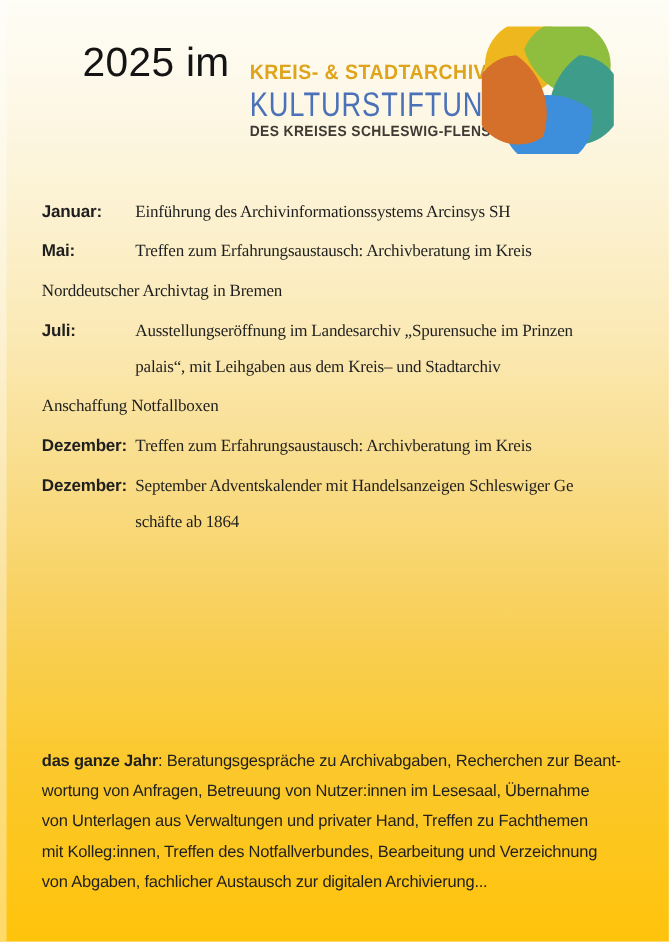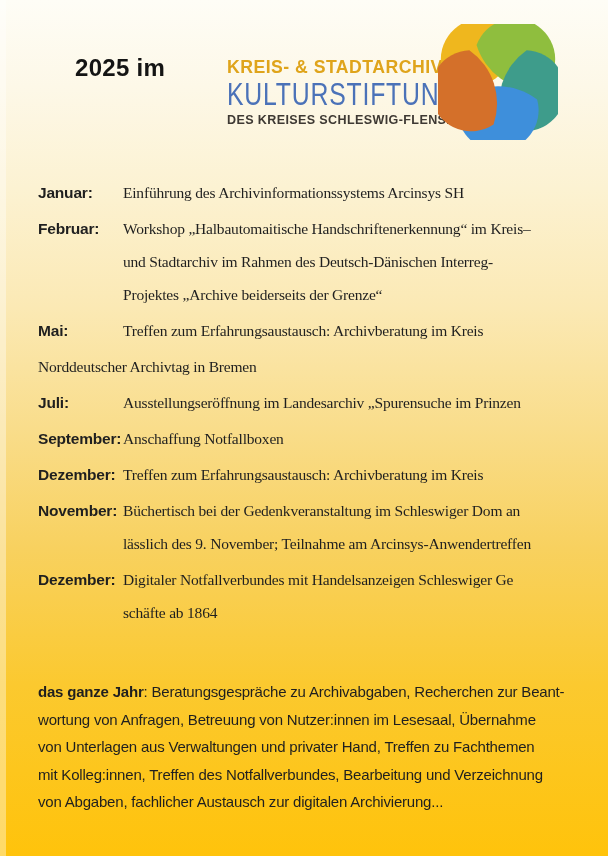--- a/index.html
+++ b/index.html
@@ -13,22 +13,22 @@
       #f9dd8b 50%, #f8d15f 64%, #fbc92f 80%, #ffc30b 100%);
     font-family: "Liberation Sans", sans-serif;
     color: #1f1f1f;
   }
   .edge-highlight {
     position: absolute; left: 0; top: 0; bottom: 0; width: 6px;
     background: rgba(255,255,255,0.38);
   }
   
   .year-title {
-    position: absolute; left: 75px; top: 54px;
-    font-size: 24px; font-weight: bold; color: #141414;
+    position: absolute; left: 75px; top: 36px;
+    font-size: 37px; font-weight: normal; color: #141414;
     letter-spacing: 0.3px; white-space: nowrap;
   }
   .logo-text { position: absolute; left: 202px; top: 56px; margin-left: 25px; }
   .logo-line1 {
     font-weight: bold; font-size: 19px; color: #dfa41b;
     transform: scaleX(0.93); transform-origin: left top;
     letter-spacing: 0.5px; white-space: nowrap; line-height: 22px;
   }
   .logo-line2 {
     font-size: 31px; color: #4b72b8;
@@ -93,75 +93,60 @@
 
   <div class="calendar">
 
     <div class="row">
       <div class="row-label">Januar:</div>
       <div class="row-desc">
         <div class="line">Einführung des Archivinformationssystems Arcinsys SH</div>
       </div>
     </div>
 
-    <div class="row">
-      <div class="row-label">Februar:</div>
-      <div class="row-desc">
-        <div class="line">Workshop „Halbautomaitische Handschriftenerkennung“ im Kreis–</div>
-        <div class="line">und Stadtarchiv im Rahmen des Deutsch-Dänischen Interreg-</div>
-        <div class="line">Projektes „Archive beiderseits der Grenze“</div>
-      </div>
-    </div>
 
     <div class="row">
       <div class="row-label">Mai:</div>
       <div class="row-desc">
         <div class="line">Treffen zum Erfahrungsaustausch: Archivberatung im Kreis</div>
       </div>
     </div>
 
     <div class="row">
       <div class="row-desc">
         <div class="line">Norddeutscher Archivtag in Bremen</div>
       </div>
     </div>
 
     <div class="row">
       <div class="row-label">Juli:</div>
       <div class="row-desc">
         <div class="line">Ausstellungseröffnung im Landesarchiv „Spurensuche im Prinzen</div>
+        <div class="line">palais“, mit Leihgaben aus dem Kreis– und Stadtarchiv</div>
       </div>
     </div>
 
     <div class="row">
-      <div class="row-label">September:</div>
       <div class="row-desc">
         <div class="line">Anschaffung Notfallboxen</div>
       </div>
     </div>
 
     <div class="row">
       <div class="row-label">Dezember:</div>
       <div class="row-desc">
         <div class="line">Treffen zum Erfahrungsaustausch: Archivberatung im Kreis</div>
       </div>
     </div>
 
-    <div class="row">
-      <div class="row-label">November:</div>
-      <div class="row-desc">
-        <div class="line">Büchertisch bei der Gedenkveranstaltung im Schleswiger Dom an</div>
-        <div class="line">lässlich des 9. November; Teilnahme am Arcinsys-Anwendertreffen</div>
-      </div>
-    </div>
 
     <div class="row">
       <div class="row-label">Dezember:</div>
       <div class="row-desc">
-        <div class="line">Digitaler Notfallverbundes mit Handelsanzeigen Schleswiger Ge</div>
+        <div class="line">September Adventskalender mit Handelsanzeigen Schleswiger Ge</div>
         <div class="line">schäfte ab 1864</div>
       </div>
     </div>
 
   </div>
 
   <div class="year-round">
     <div class="pline"><b>das ganze Jahr</b><span>: Beratungsgespräche zu Archivabgaben, Recherchen zur Beant-</span></div>
     <div class="pline">wortung von Anfragen, Betreuung von Nutzer:innen im Lesesaal, Übernahme</div>
     <div class="pline">von Unterlagen aus Verwaltungen und privater Hand, Treffen zu Fachthemen</div>

